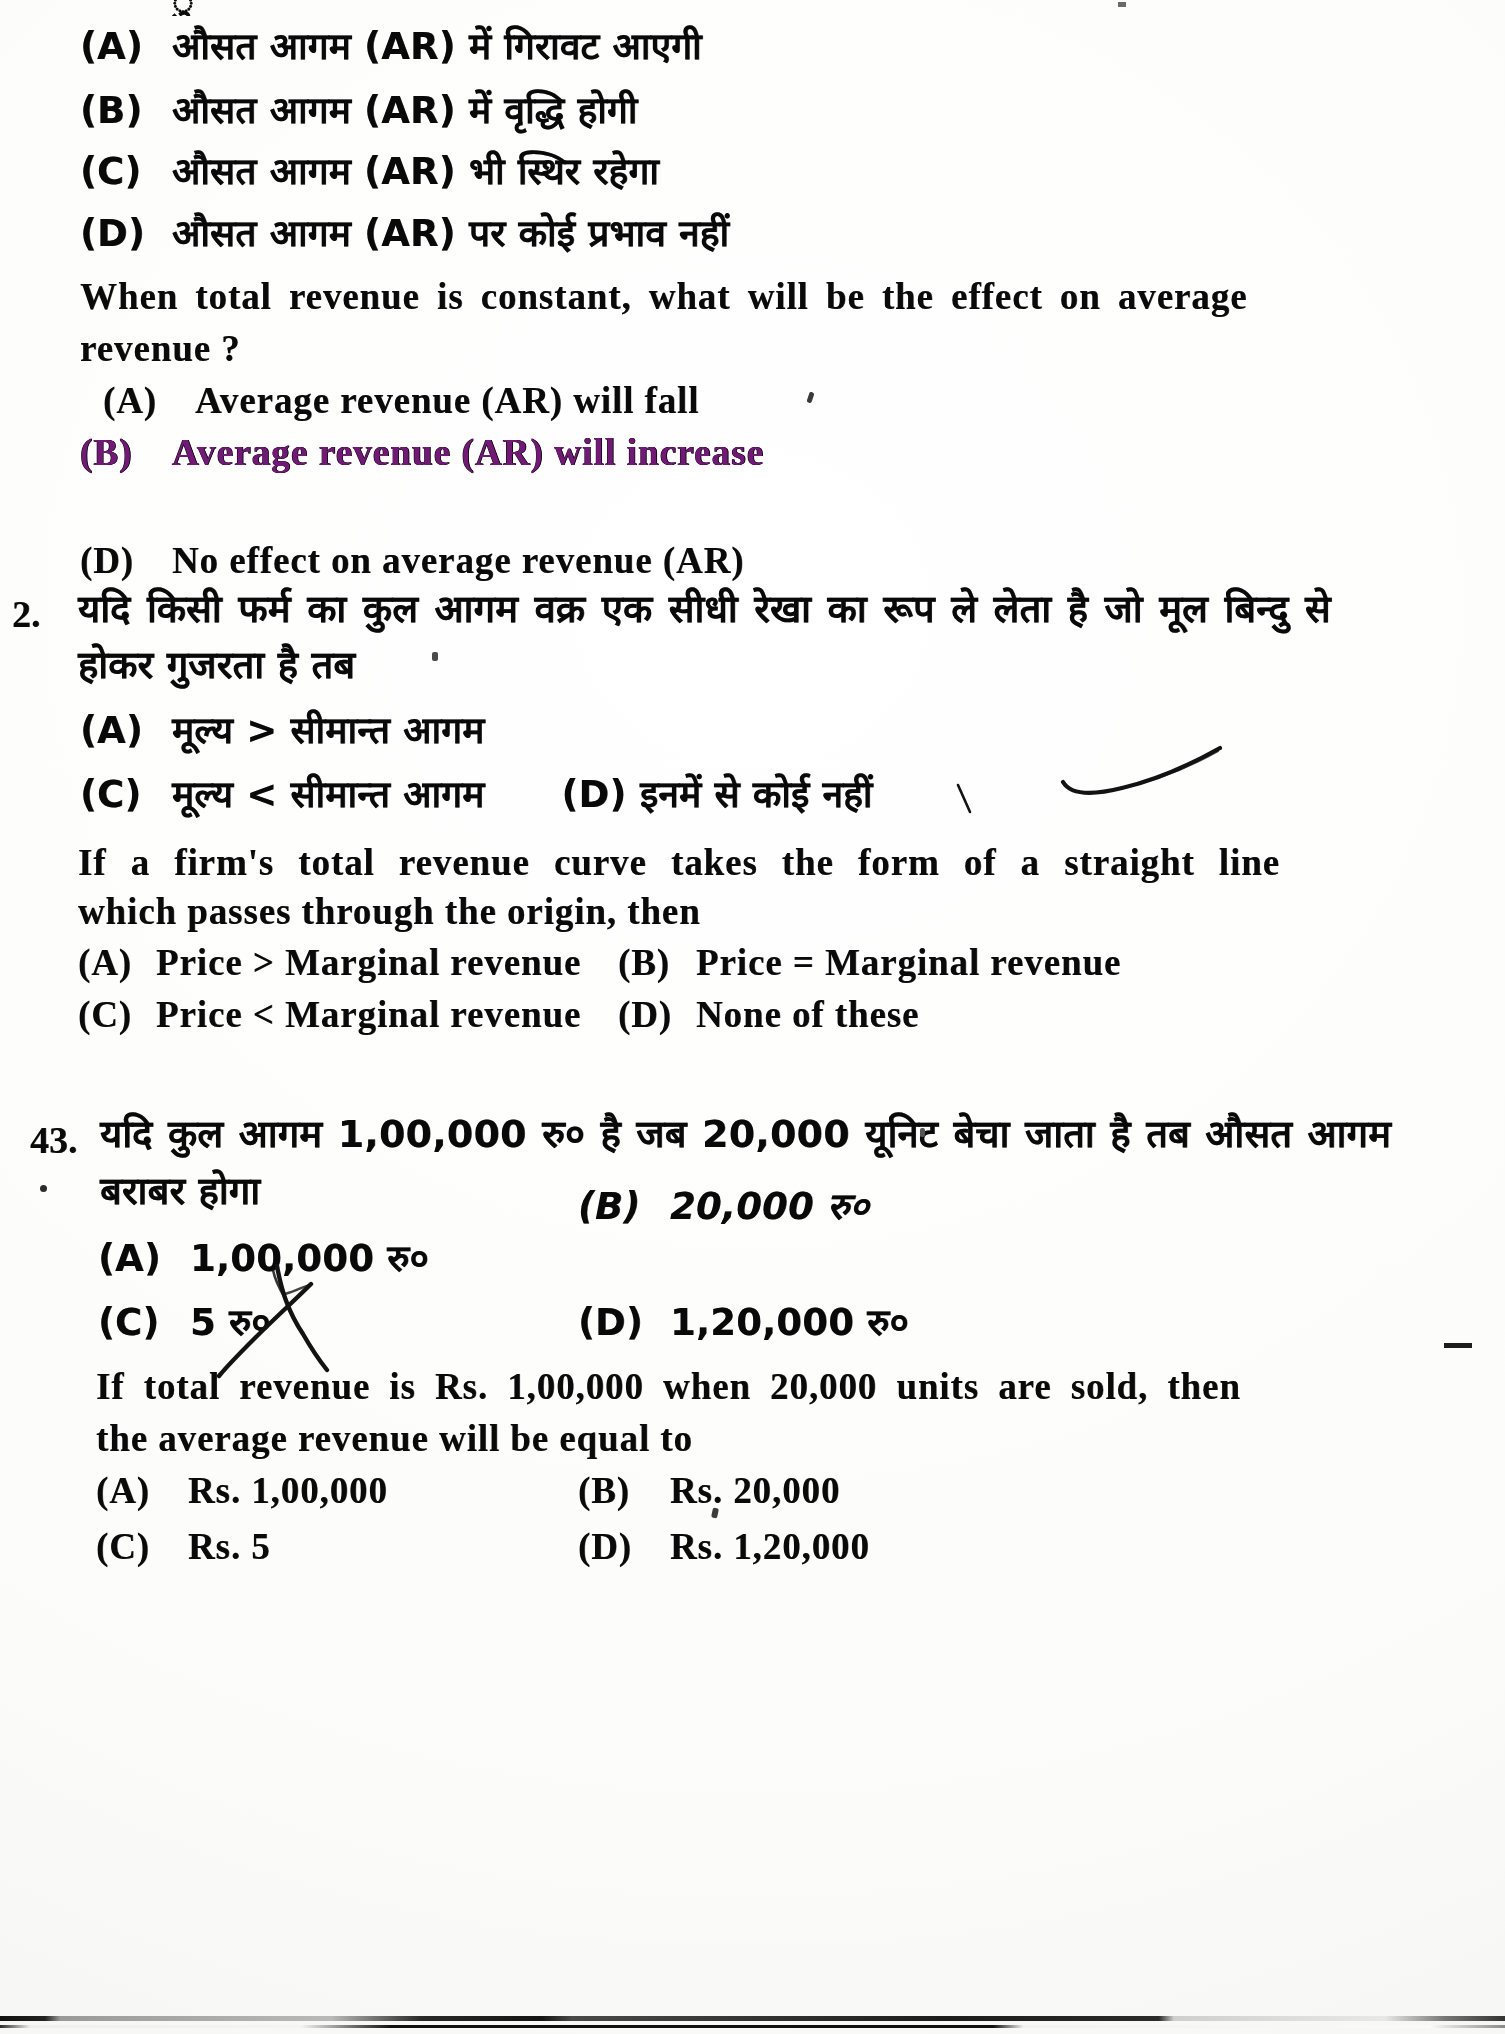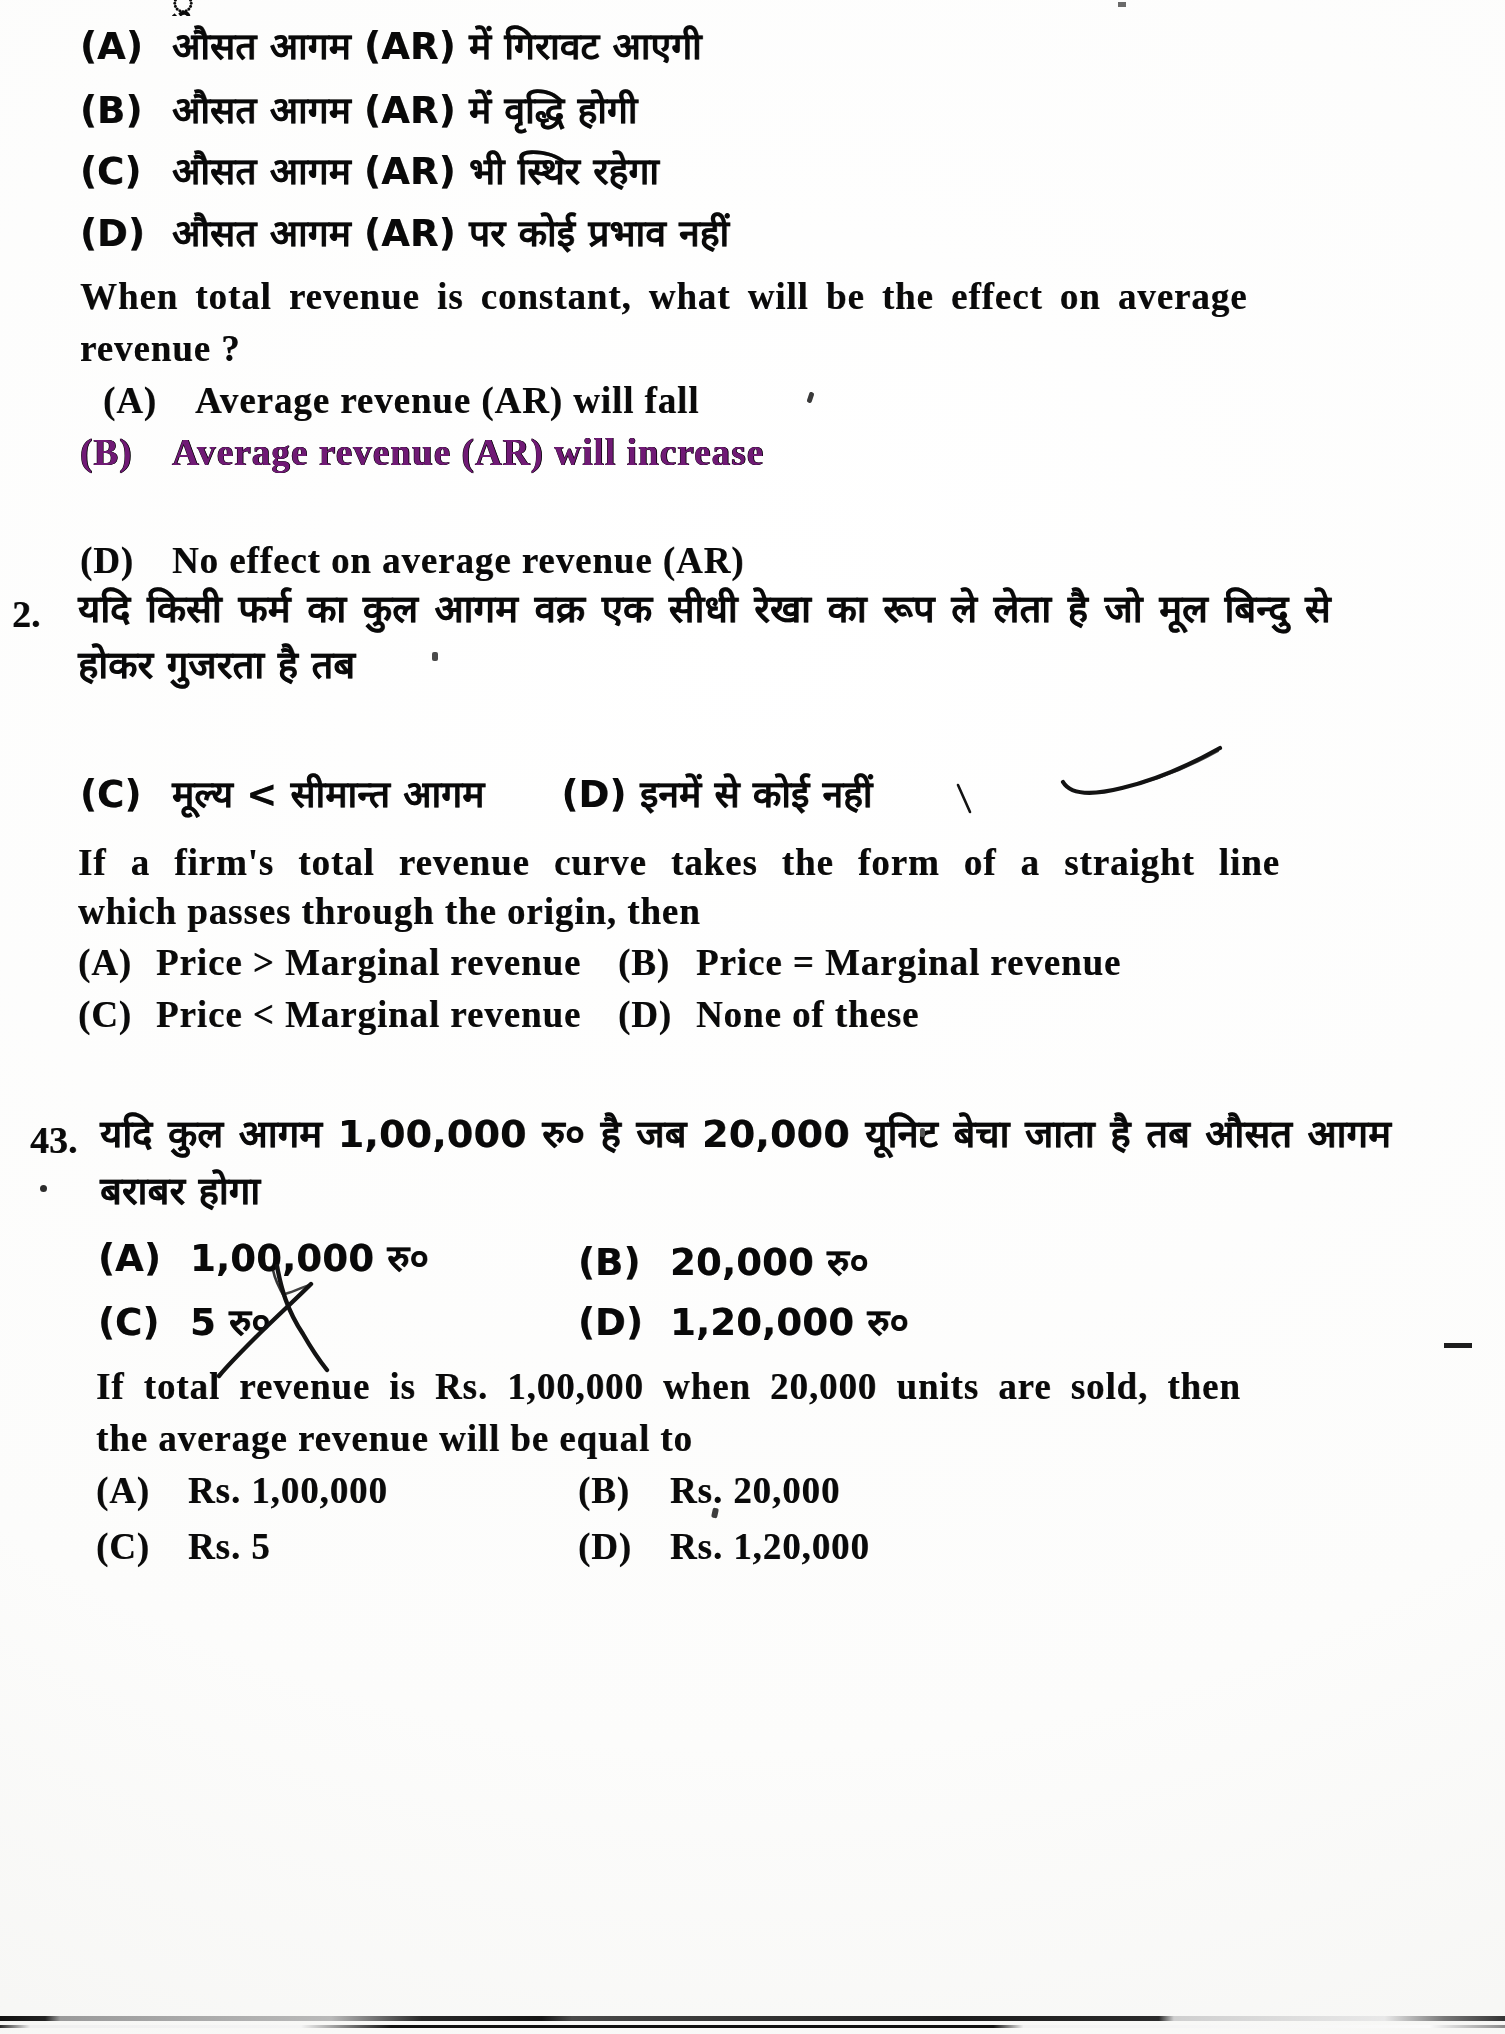--- a/index.html
+++ b/index.html
@@ -173,20 +173,23 @@
     <span class="opt-label">(B)</span><span>Average revenue (AR) will increase</span>
   </div>
   <div class="line en" style="left:80px; top:542px;">
     <span class="opt-label">(D)</span><span>No effect on average revenue (AR)</span>
   </div>
 
   <div class="qnum" style="left:12px; top:592px;">2.</div>
   <div class="line hi hi-q" style="left:78px; top:590px; word-spacing:3px;">यदि किसी फर्म का कुल आगम वक्र एक सीधी रेखा का रूप ले लेता है जो मूल बिन्दु से</div>
   <div class="line hi hi-q" style="left:78px; top:646px;">होकर गुजरता है तब</div>
 
+  <div class="line hi" style="left:80px; top:712px;">
+    <span class="opt-label">(A)</span><span>मूल्य  &gt; सीमान्त आगम</span>
+  </div>
   <div class="line hi" style="left:80px; top:776px;">
     <span class="opt-label">(C)</span><span>मूल्य &lt; सीमान्त आगम</span>
   </div>
   <div class="line hi" style="left:548px; top:776px;text-align:center;">
     <span class="opt-label">(D)</span><span>इनमें से कोई नहीं</span>
   </div>
 
   <div class="line en en-just" style="left:78px; top:844px; width:1352px; word-spacing:14px;">If a firm's total revenue curve takes the form of a straight line</div>
   <div class="line en" style="left:78px; top:893px;">which passes through the origin, then</div>
 
@@ -203,21 +206,21 @@
     <span class="opt-label-narrow">(D)</span><span>None of these</span>
   </div>
 
   <div class="qnum" style="left:30px; top:1118px;">43.</div>
   <div class="line hi hi-q" style="left:100px; top:1115px; word-spacing:2px;">यदि कुल आगम 1,00,000 रु० है जब 20,000 यूनिट बेचा जाता है तब औसत आगम</div>
   <div class="line hi hi-q" style="left:100px; top:1172px;">बराबर होगा</div>
 
   <div class="line hi" style="left:98px; top:1240px;">
     <span class="opt-label">(A)</span><span>1,00,000 रु०</span>
   </div>
-  <div class="line hi" style="left:578px; top:1244px;">
+  <div class="line hi" style="left:578px; top:1188px;font-style:italic;">
     <span class="opt-label">(B)</span><span>20,000 रु०</span>
   </div>
   <div class="line hi" style="left:98px; top:1304px;">
     <span class="opt-label">(C)</span><span>5 रु०</span>
   </div>
   <div class="line hi" style="left:578px; top:1304px;">
     <span class="opt-label">(D)</span><span>1,20,000 रु०</span>
   </div>
 
   <div class="line en en-just" style="left:96px; top:1368px; width:1340px; word-spacing:9px;">If total revenue is Rs. 1,00,000 when 20,000 units are sold, then</div>

